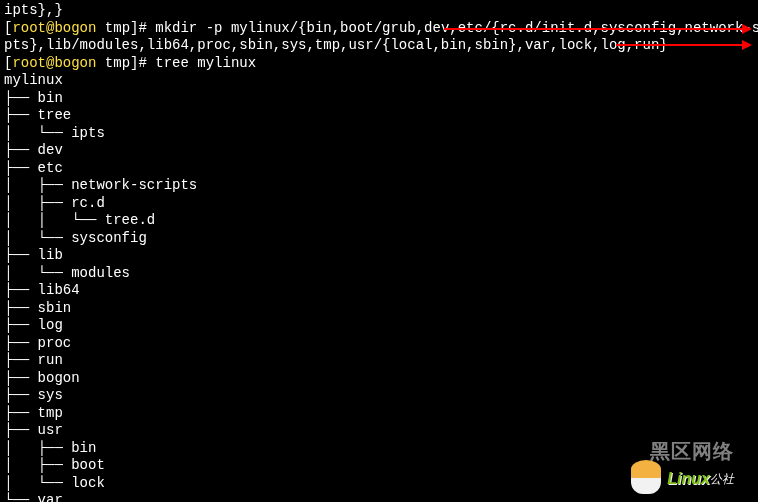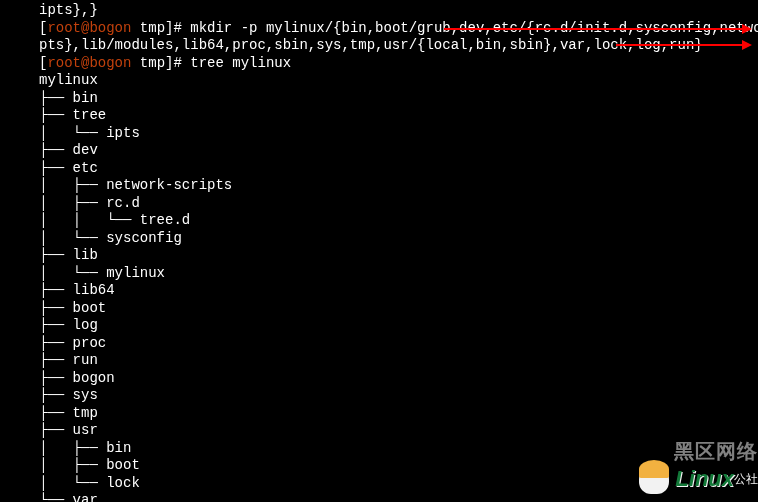--- a/index.html
+++ b/index.html
@@ -15,23 +15,22 @@
       line-height: 1.25;
       width: 758px;
       height: 502px;
       overflow: hidden;
       padding: 2px 4px;
       position: relative;
     }
     .line {
       white-space: pre;
       position: relative;
-      margin-left: 35px;
     }
-    .prompt-user { color: #c2410c; text-align: right; }
+    .prompt-user { color: #fde047; text-align: right; }
     .prompt-sep { color: #fff; }
     .arrow-red {
       position: absolute;
       height: 2px;
       background: linear-gradient(to right, #ff0000 0%, #ff0000 100%);
       z-index: 5;
     }
     .arrow-red::after {
       content: '';
       position: absolute;
@@ -46,21 +45,21 @@
       left: 444px;
       width: 300px;
     }
     .arrow2 {
       top: 44px;
       left: 616px;
       width: 128px;
     }
     .watermark {
       position: absolute;
-      right: 0;
+      right: 24px;
       bottom: 8px;
       text-align: right;
       opacity: 0.95;
       z-index: 10;
     }
     .wm-top {
       color: #888;
       font-size: 20px;
       font-weight: bold;
       letter-spacing: 1px;
@@ -80,32 +79,33 @@
       content: '';
       position: absolute;
       width: 30px;
       height: 18px;
       background: #ffbb44;
       border-radius: 50% 50% 10% 10%;
       top: -4px;
       left: 0;
     }
     .wm-logo {
-      color: #15803d;
-      font-size: 22px;
+      color: #84cc16;
+      font-size: 16px;
       font-weight: bold;
       font-style: italic;
       font-family: Arial, sans-serif;
       text-shadow: 1px 1px 0 #fff;
       vertical-align: middle;
     }
     .wm-sub {
       color: #fff;
       font-size: 12px;
       font-family: Arial, sans-serif;
+      font-style: italic;
     }
   </style>
 </head>
 <body>
 
 <div class="line">ipts},}</div>
 
 <div class="line">[<span class="prompt-user">root@bogon</span><span class="prompt-sep"> </span><span>tmp</span>]# <span>mkdir -p mylinux/{bin,boot/grub,dev,etc/{rc.d/init.d,sysconfig,network-scri</span></div>
 
 <div class="line">pts},lib/modules,lib64,proc,sbin,sys,tmp,usr/{local,bin,sbin},var,lock,log,run}</div>
@@ -116,23 +116,23 @@
 <div class="line">├── bin</div>
 <div class="line">├── tree</div>
 <div class="line">│   └── ipts</div>
 <div class="line">├── dev</div>
 <div class="line">├── etc</div>
 <div class="line">│   ├── network-scripts</div>
 <div class="line">│   ├── rc.d</div>
 <div class="line">│   │   └── tree.d</div>
 <div class="line">│   └── sysconfig</div>
 <div class="line">├── lib</div>
-<div class="line">│   └── mylinux</div>
+<div class="line">│   └── modules</div>
 <div class="line">├── lib64</div>
-<div class="line">├── boot</div>
+<div class="line">├── sbin</div>
 <div class="line">├── log</div>
 <div class="line">├── proc</div>
 <div class="line">├── run</div>
 <div class="line">├── bogon</div>
 <div class="line">├── sys</div>
 <div class="line">├── tmp</div>
 <div class="line">├── usr</div>
 <div class="line">│   ├── bin</div>
 <div class="line">│   ├── boot</div>
 <div class="line">│   └── lock</div>

